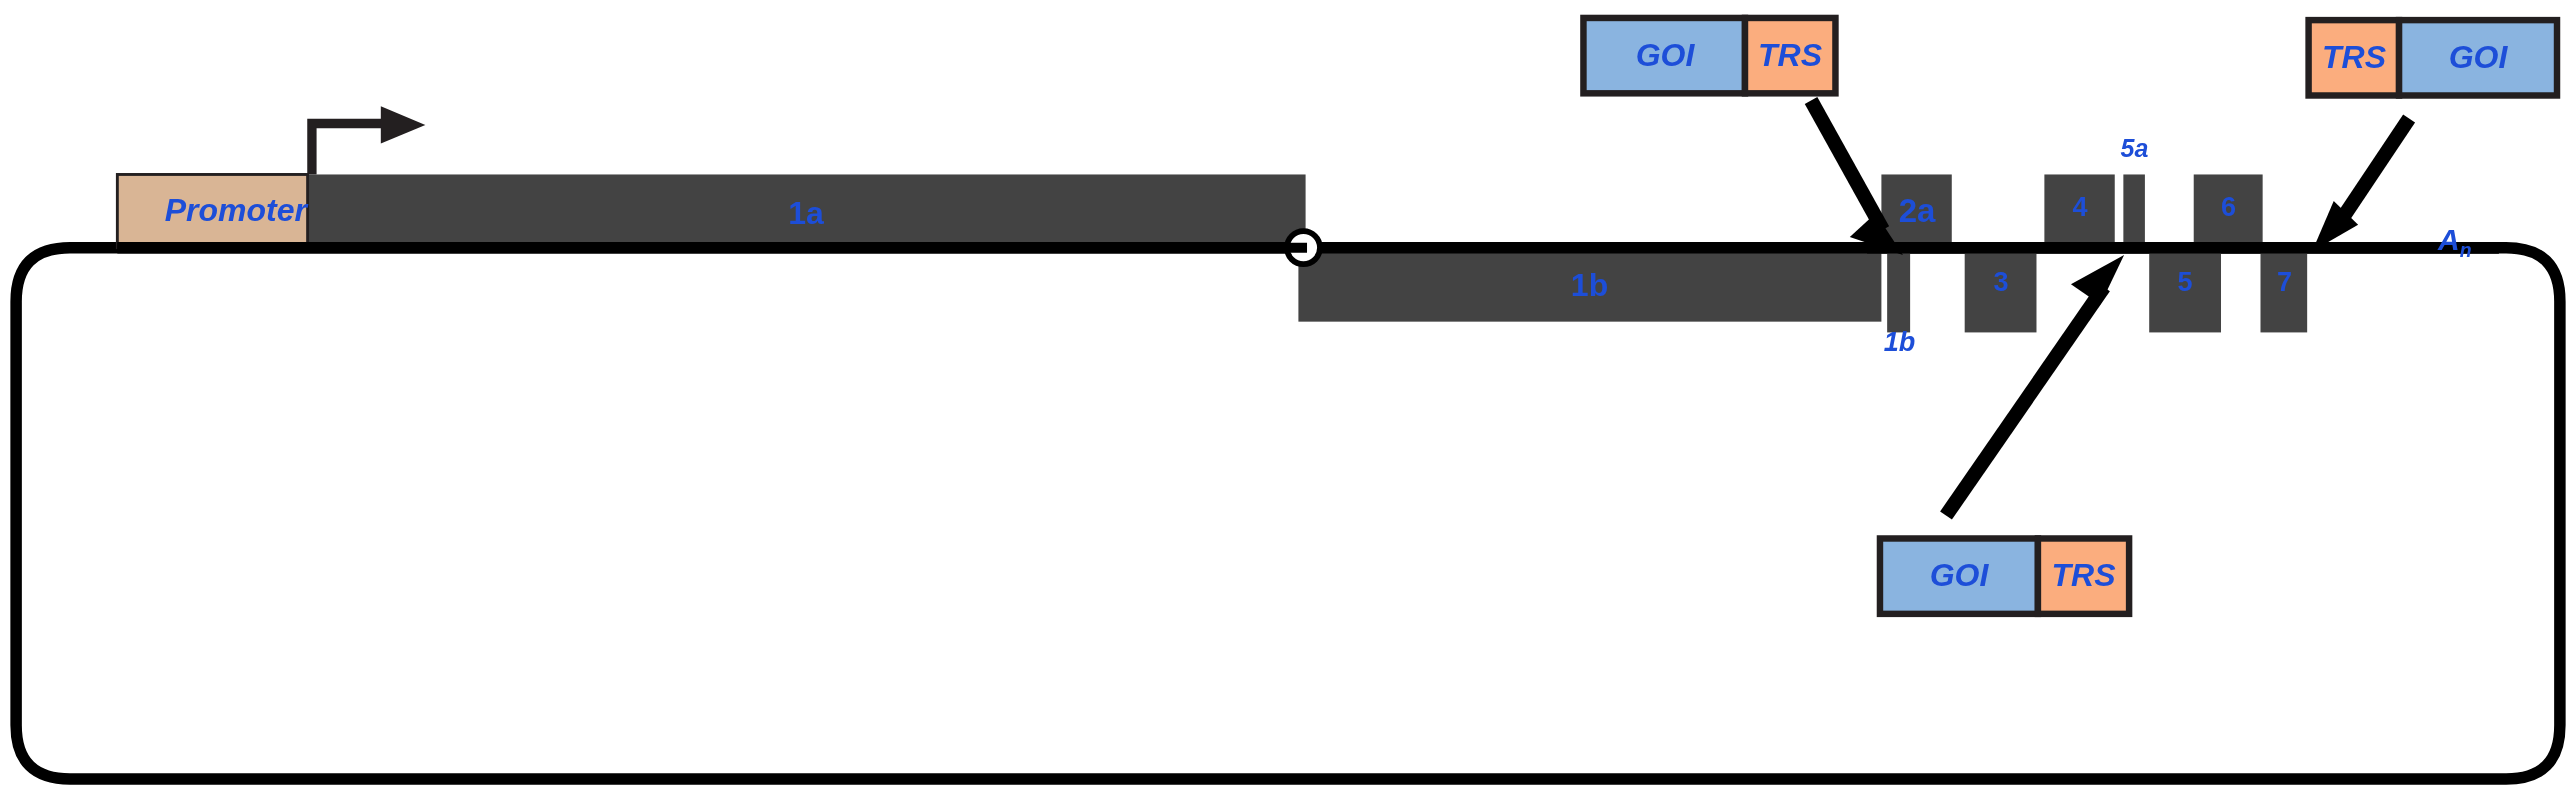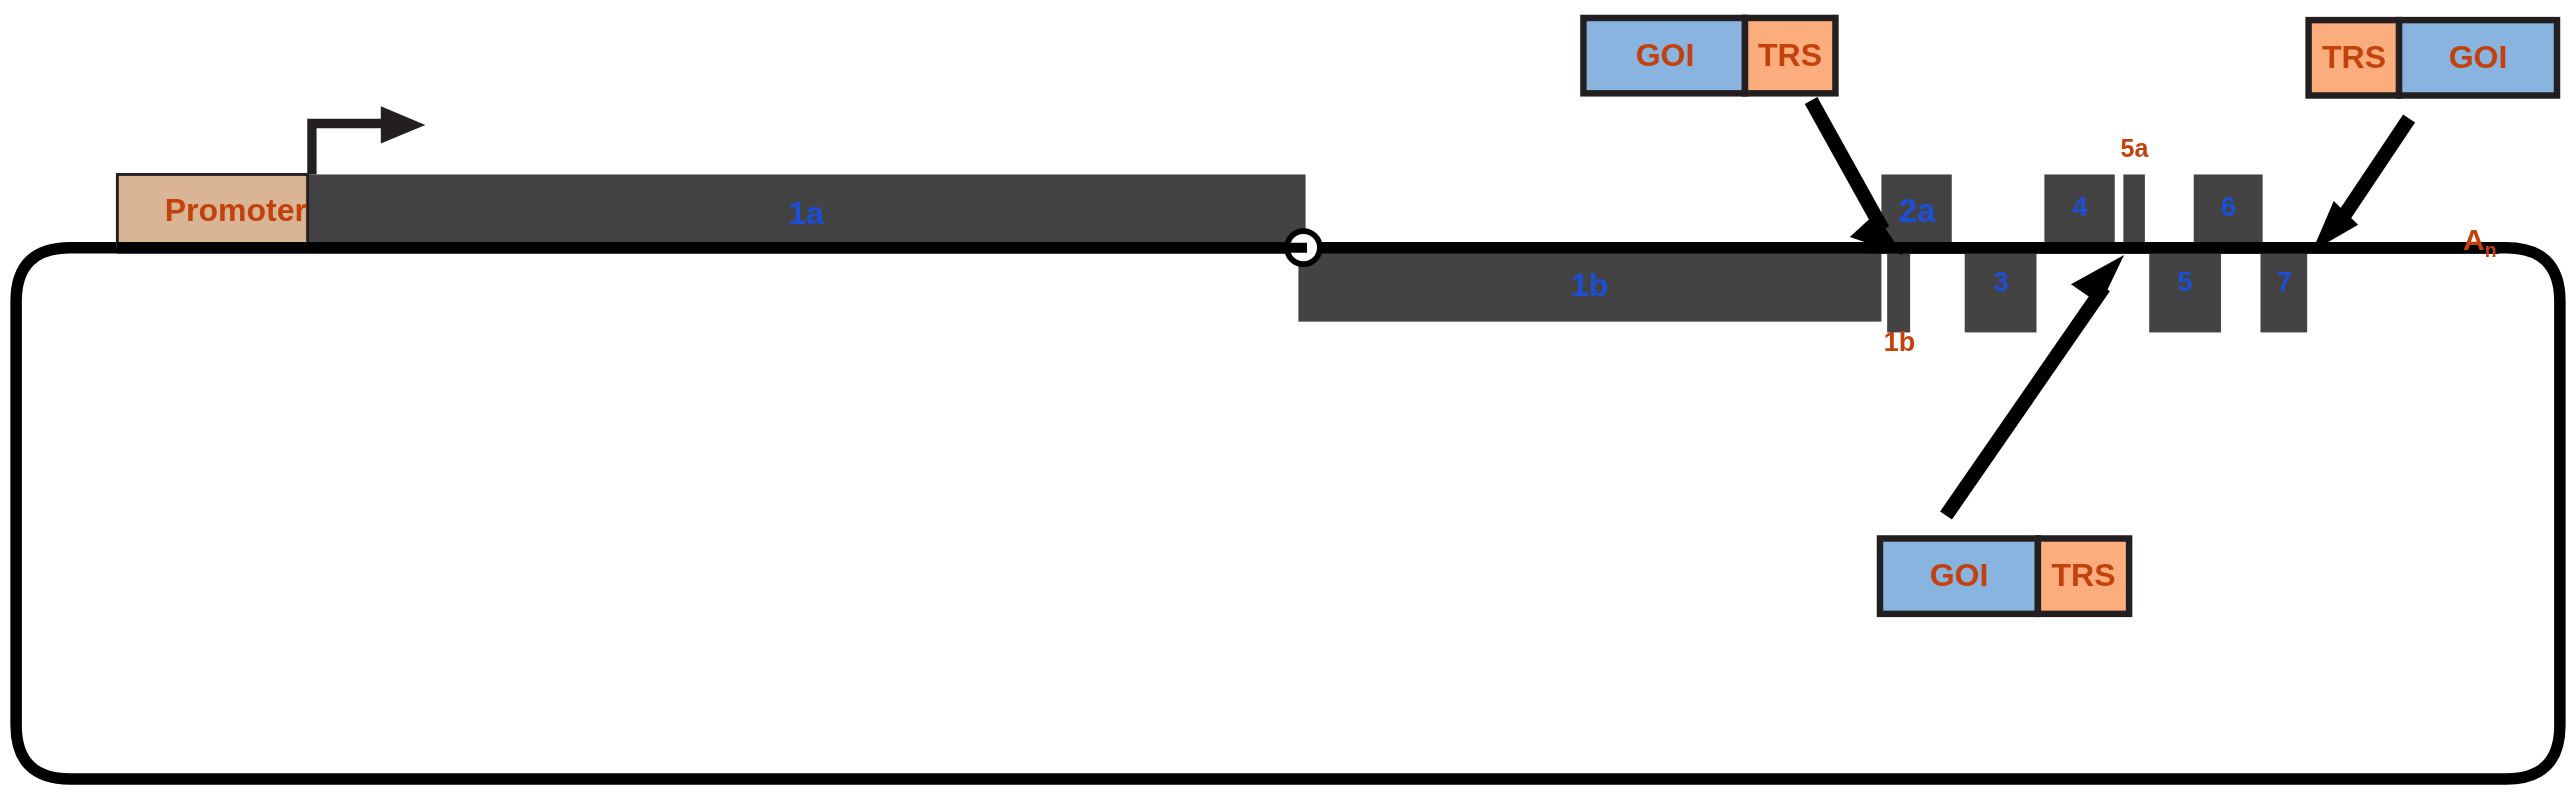--- a/index.html
+++ b/index.html
@@ -1,21 +1,21 @@
 <!DOCTYPE html>
 <html style="font-size:11.5px"><head>
 <meta charset="utf-8">
 <style>
   html,body{margin:0;padding:0;background:#ffffff;}
   body{font-family:"Liberation Sans",sans-serif;}
   #stage{position:relative;width:2576px;height:807px;background:#fff;overflow:hidden;}
   #svgroot{position:absolute;left:0;top:0;width:2576px;height:807px;}
   .lbl{position:absolute;font-family:"Liberation Sans",sans-serif;font-weight:bold;white-space:nowrap;}
   .lbl-white{color:#1d4ed8;}
-  .lbl-black{color:#c2410c;}
+  .lbl-black{color:#1d4ed8;font-style:italic;}
 </style>
 </head>
 <body>
 
 <div id="stage">
 
   <svg id="svgroot" viewBox="0 0 3587 1124" xmlns="http://www.w3.org/2000/svg">
 
     <path d="M 428 345 L 3390 345 L 3490 345 Q 3565 345 3565 420 L 3565 1010 Q 3565 1085 3490 1085 L 97 1085 Q 22 1085 22 1010 L 22 420 Q 22 345 97 345 L 163 345 Z" fill="none" stroke="#000000" stroke-width="16"></path>
 
@@ -93,21 +93,21 @@
   <div class="lbl lbl-white" style="left:2045px;top:192px;width:70px;text-align:center;font-size:27px;">4</div>
 
   <div class="lbl lbl-black" style="left:2088px;top:134px;width:93px;text-align:center;font-size:25px;">5a</div>
 
   <div class="lbl lbl-white" style="left:2149px;top:267px;width:72px;text-align:center;font-size:27px;">5</div>
 
   <div class="lbl lbl-white" style="left:2194px;top:192px;width:69px;text-align:center;font-size:27px;">6</div>
 
   <div class="lbl lbl-white" style="left:2261px;top:267px;width:47px;text-align:center;font-size:27px;">7</div>
 
-  <div class="lbl lbl-black" style="left:2438px;top:223px;font-size:30px;margin-left:25px;">
+  <div class="lbl lbl-black" style="left:2438px;top:223px;font-size:30px;">
     <span>A</span><sub style="font-size:19.4px;">n</sub>
   </div>
 
   <div class="lbl lbl-black" style="left:1584px;top:37px;width:162px;text-align:center;font-size:32px;">GOI</div>
   <div class="lbl lbl-black" style="left:1745px;top:37px;width:90px;text-align:center;font-size:32px;">TRS</div>
 
   <div class="lbl lbl-black" style="left:2309px;top:39px;width:90px;text-align:center;font-size:32px;">TRS</div>
   <div class="lbl lbl-black" style="left:2399px;top:39px;width:158px;text-align:center;font-size:32px;">GOI</div>
 
   <div class="lbl lbl-black" style="left:1880px;top:557px;width:158px;text-align:center;font-size:32px;">GOI</div>

